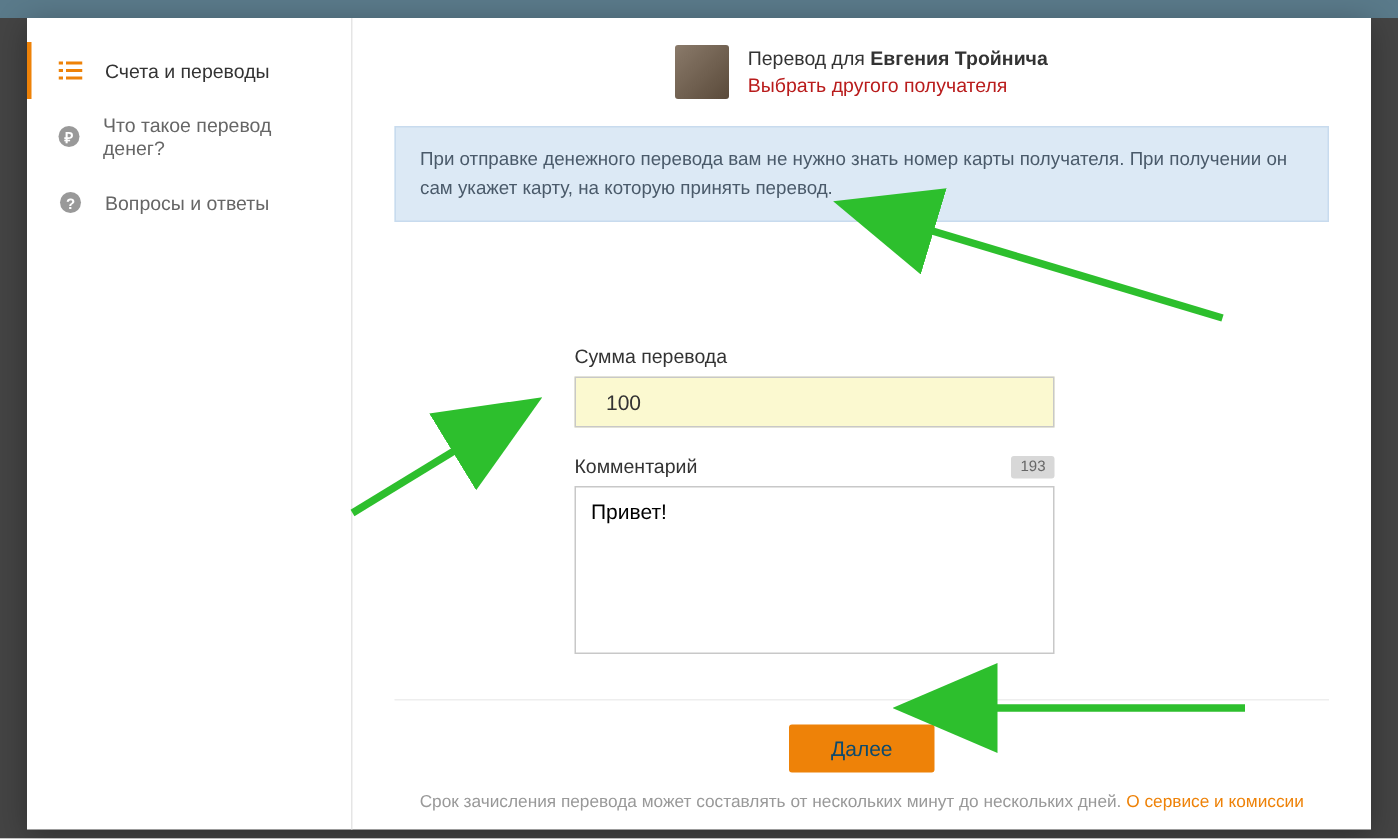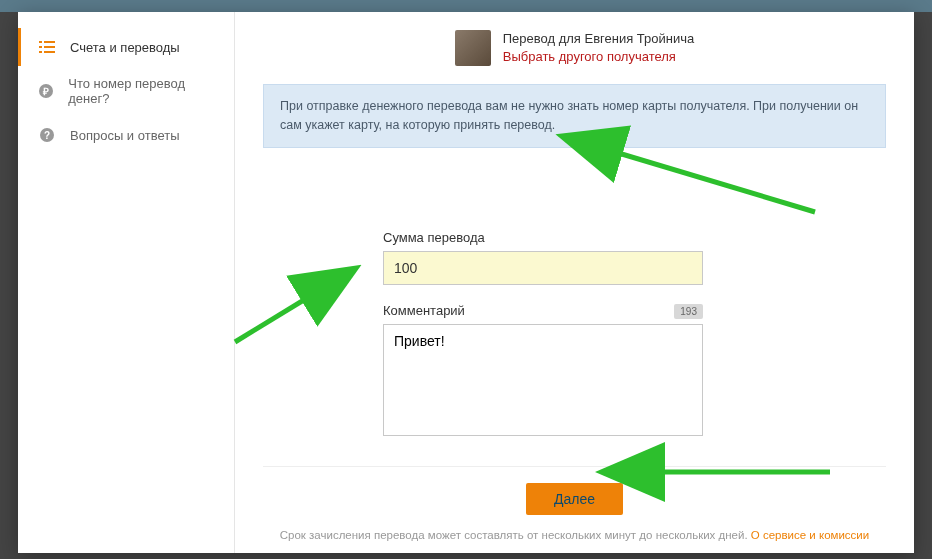--- a/index.html
+++ b/index.html
@@ -83,21 +83,21 @@
     margin-bottom: 18px;
   }
   .avatar {
     width: 36px;
     height: 36px;
     background: linear-gradient(135deg,#8a7a6a,#5a4a3a);
     border-radius: 2px;
   }
   .recipient-text { line-height: 1.4; }
   .recipient-text .line1 { color: #333; }
-  .recipient-text .line1 .bold { font-weight: normal; }
+  .recipient-text .line1 .bold { font-weight: bold; }
   .recipient-text .line2 { color: #b91c1c; cursor: pointer; }
   .info-box {
     background: #dce9f5;
     border: 1px solid #c8dbee;
     padding: 12px 16px;
     color: #4a5a6a;
     font-size: 12.5px;
     line-height: 1.5;
     margin-bottom: 82px;
   }
@@ -107,21 +107,21 @@
   }
   .field-label {
     font-size: 13px;
     color: #333;
     margin-bottom: 6px;
     display: block;
   }
   .amount-input {
     width: 100%;
     height: 34px;
-    padding: 6px 10px;
+    padding: 6px 20px;
     border: 1px solid #c8c8c8;
     background: #fbf9d0;
     font-size: 14px;
     color: #333;
     margin-bottom: 18px;
   }
   .comment-wrap { position: relative; }
   .comment-count {
     position: absolute;
     right: 0;
@@ -195,21 +195,21 @@
       </span>
       <span>Счета и переводы</span>
     </div>
     <div class="side-item">
       <span class="icon">
         <svg width="16" height="16" viewBox="0 0 16 16">
             <circle cx="8" cy="8" r="7" fill="currentColor"></circle>
             <text x="8" y="12" text-anchor="middle" fill="#fff" font-size="10" font-weight="bold">₽</text>
           </svg>
       </span>
-      <span>Что номер перевод денег?</span>
+      <span>Что такое перевод денег?</span>
     </div>
     <div class="side-item">
       <span class="icon">
         <svg width="16" height="16" viewBox="0 0 16 16">
             <circle cx="8" cy="8" r="7" fill="currentColor"></circle>
             <text x="8" y="12" text-anchor="middle" fill="#fff" font-size="10" font-weight="bold">?</text>
           </svg>
       </span>
       <span>Вопросы и ответы</span>
     </div>

